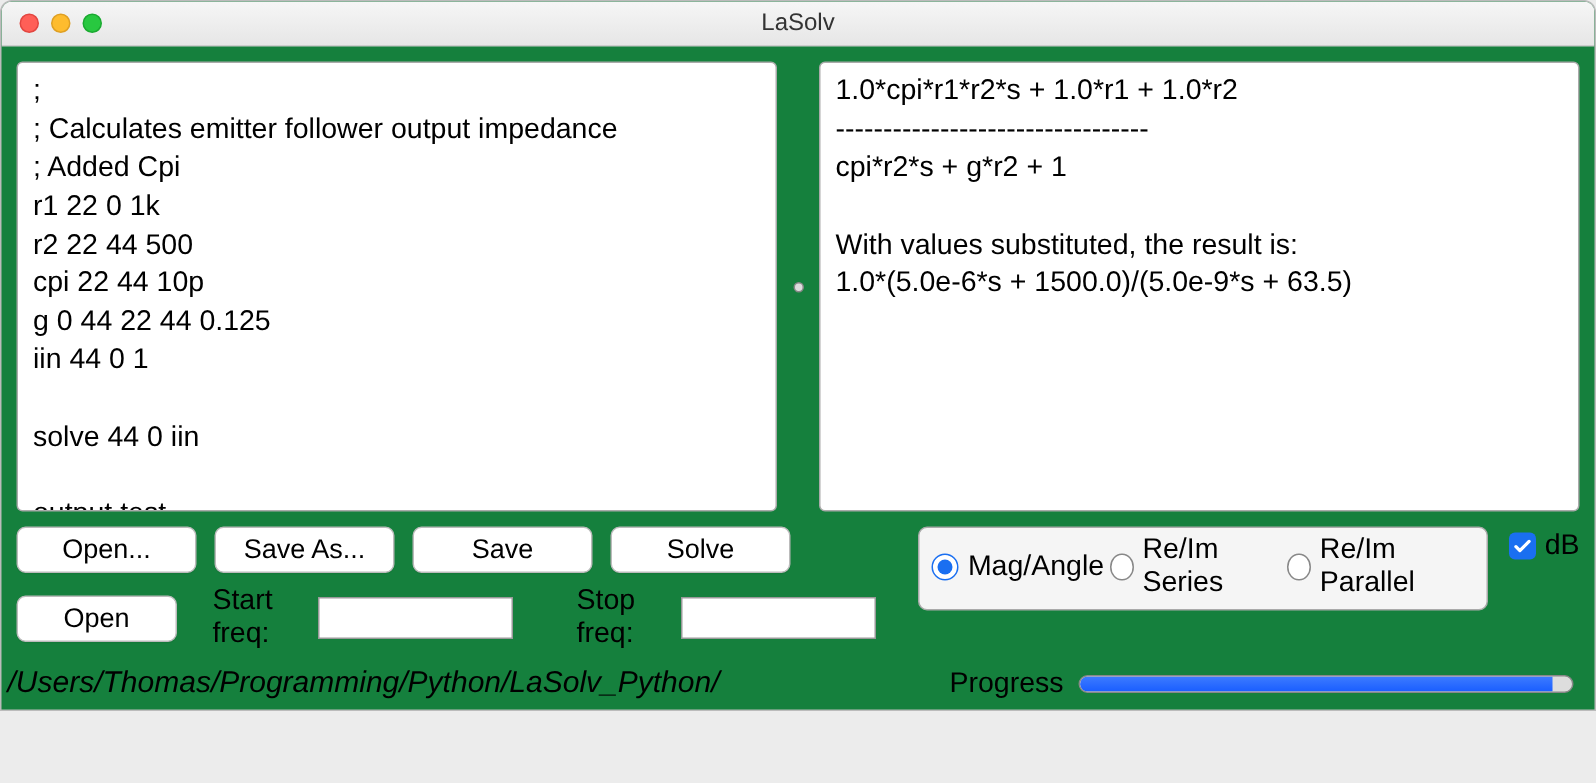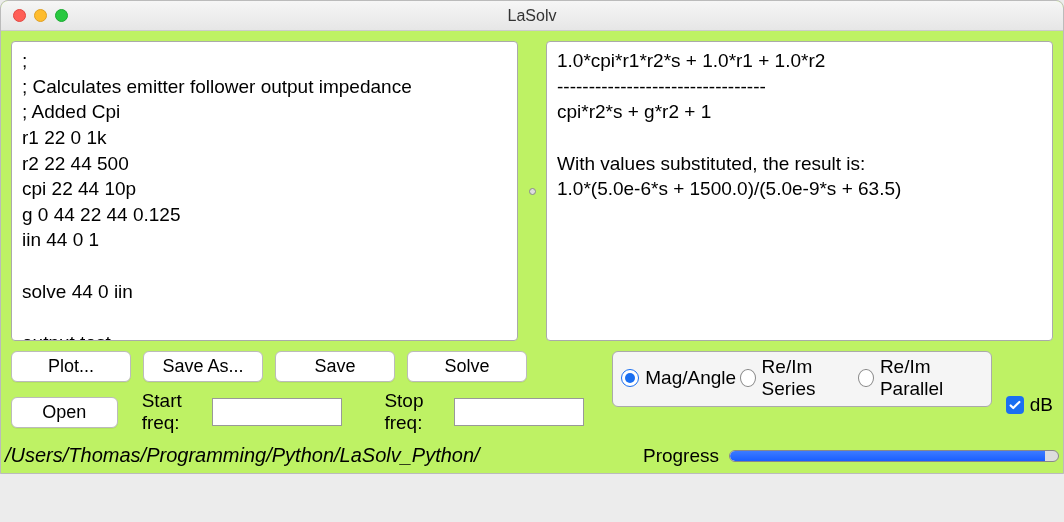--- a/index.html
+++ b/index.html
@@ -6,21 +6,21 @@
   html, body {
     margin: 0; padding: 0;
     font-family: -apple-system, "Helvetica Neue", Arial, sans-serif;
     font-size: 18px;
     background: #ececec;
     color: #000;
     width: 1064px;
   }
   .window {
     width: 1064px;
-    background: #bef264;
+    background: #15803d;
     border: 1px solid #bbb;
     border-radius: 8px 8px 0 0;
     overflow: hidden;
   }
   .titlebar {
     height: 30px;
     background: linear-gradient(#f6f6f6, #e6e6e6);
     border-bottom: 1px solid #ccc;
     display: flex;
     align-items: center;
@@ -159,26 +159,25 @@
     display: inline-flex;
     align-items: center;
     justify-content: center;
   }
   .check svg { width: 14px; height: 14px; }
   .right-col {
     display: flex;
     flex-direction: column;
     gap: 6px;
     padding-top: 2px;
-    margin-top: 41px;
   }
   .statusbar {
     display: flex;
     align-items: center;
-    padding: 10px 4px 6px 4px;
+    padding: 10px 14px 6px 4px;
     gap: 10px;
   }
   .path {
     font-style: italic;
     font-size: 20px;
     flex: 1;
   }
   .prog-label {
     font-size: 19px;
   }
@@ -234,21 +233,21 @@
 cpi*r2*s + g*r2 + 1
 
 With values substituted, the result is:
 1.0*(5.0e-6*s + 1500.0)/(5.0e-9*s + 63.5)</div>
   </div>
 
   <div class="controls">
 
     <div class="col-buttons">
       <div class="row-btn">
-        <button class="mac">Plot...</button>
+        <button class="mac">Open...</button>
         <button class="mac">Save As...</button>
         <button class="mac">Save</button>
         <button class="mac">Solve</button>
         <div style="width:40px"></div>
       </div>
       <div class="row-btn">
         <button class="mac">Open</button>
         <div class="freq-group" style="margin-left:12px">
           <label>Start freq:</label>
           <input class="text" value="" style="">

